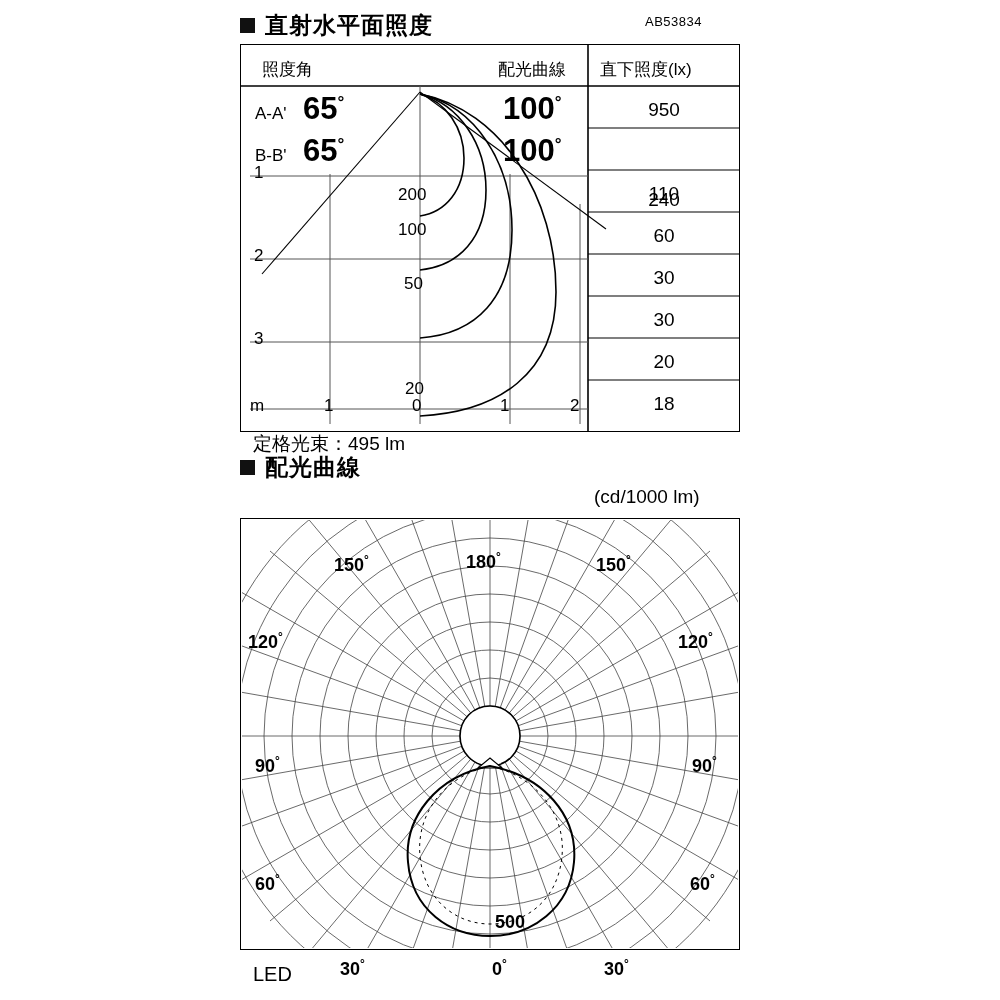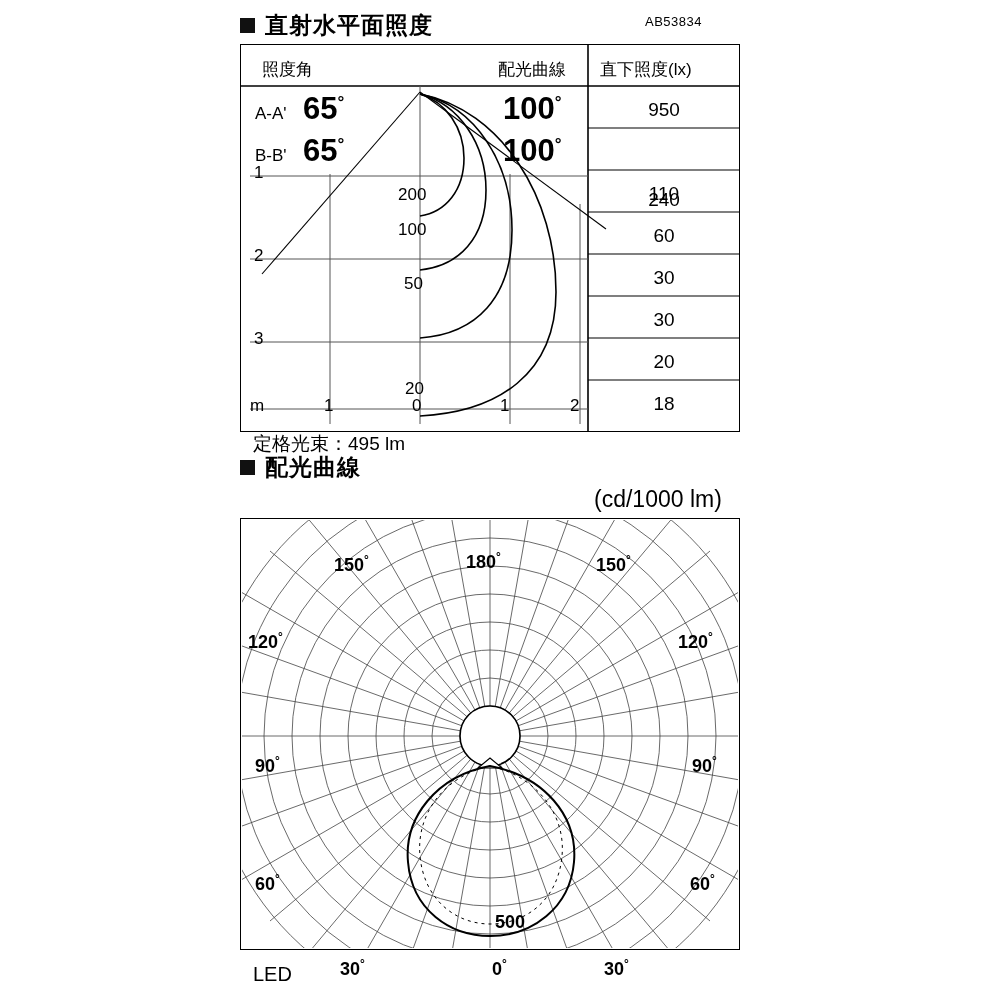--- a/index.html
+++ b/index.html
@@ -33,21 +33,21 @@
   .flux{position:absolute;font-size:19px;left:253px;top:431px;}
 
   
   #polar-box{
     position:absolute;left:240px;top:518px;width:500px;height:432px;
     border:1.6px solid #000;box-sizing:border-box;background:#fff;
   }
   #polar-svg{position:absolute;left:240px;top:518px;width:500px;height:432px;}
   .plbl{position:absolute;font-size:18px;font-weight:700;margin-top:32px;}
   .plbl .d{font-size:12px;vertical-align:super;}
-  .unit{position:absolute;font-size:23px;}
+  .unit{position:absolute;font-size:19px;}
   .ledlbl{position:absolute;font-size:20px;left:253px;top:963px;}
 </style>
 </head>
 <body>
 
 <div class="page">
 
   <div class="sec-head" style="left:240px;top:10px;">
     <span class="sq"></span>
     <span class="sec-title">直射水平面照度</span>

